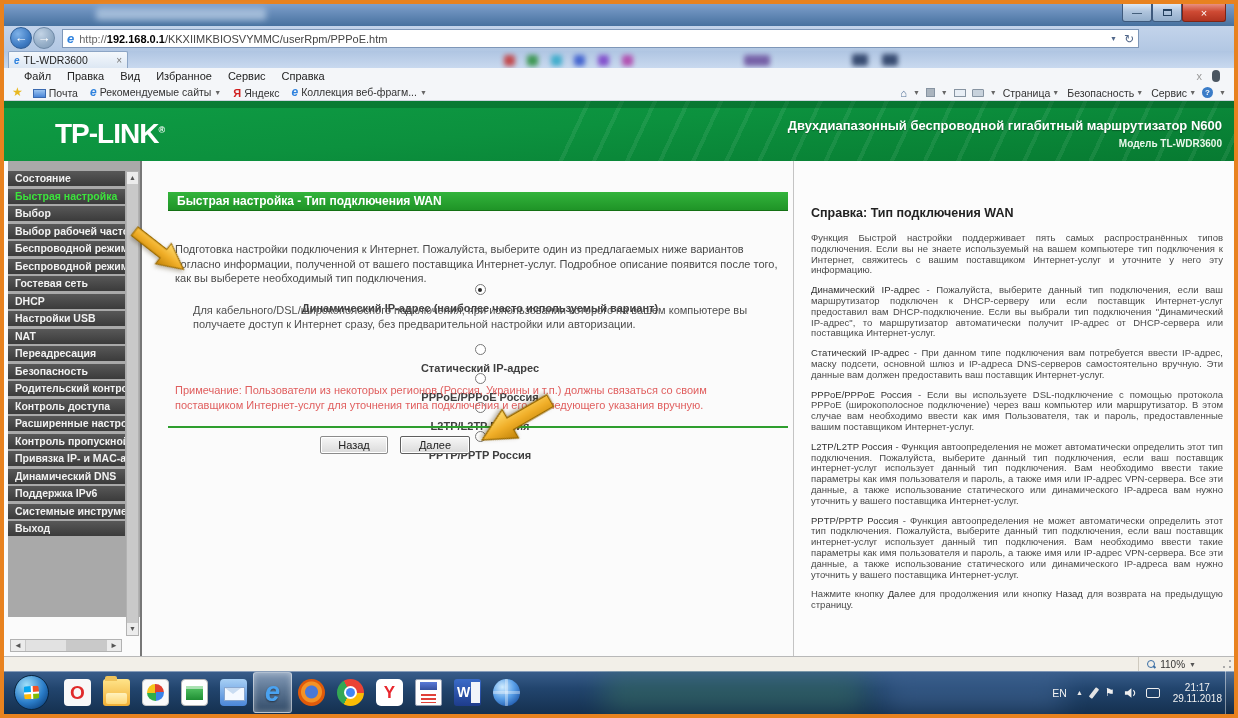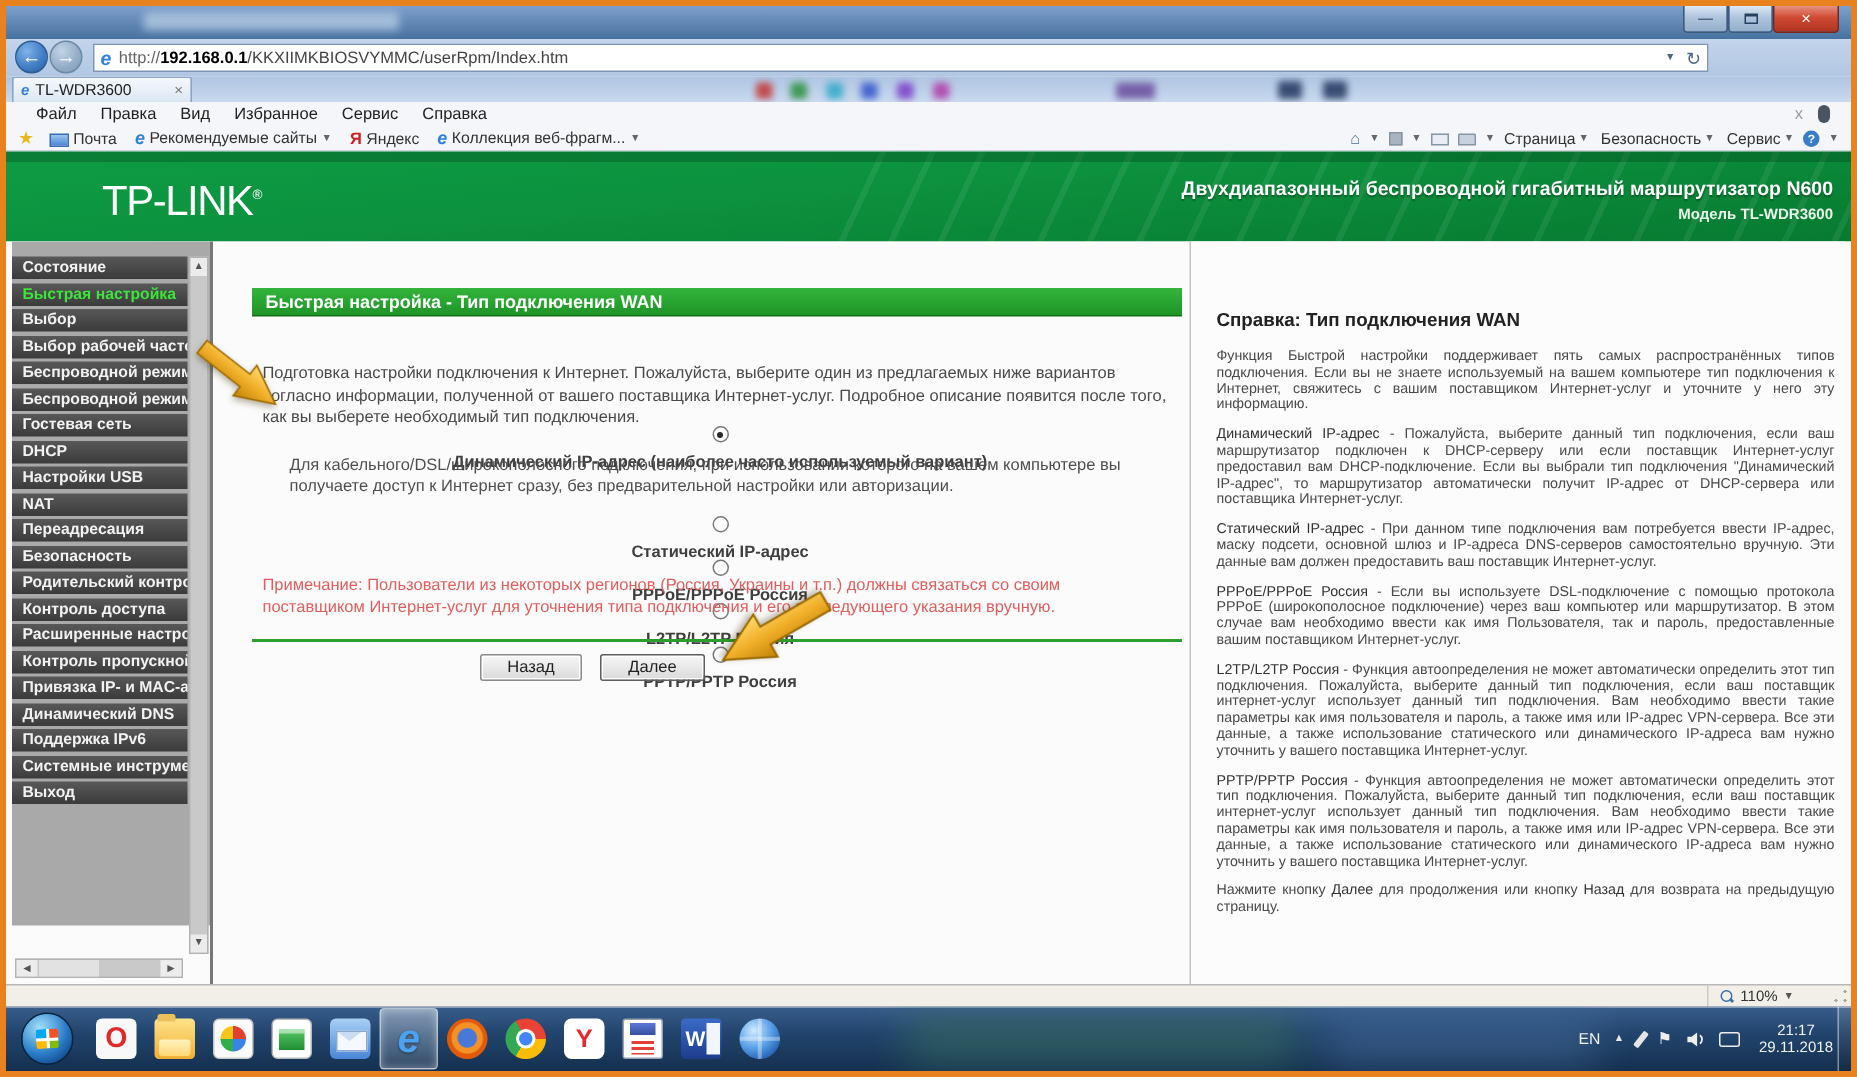--- a/index.html
+++ b/index.html
@@ -49,21 +49,21 @@
   .cmd-sq{width:9px;height:9px;background:#AAB4BE;border:1px solid #8794A2;}
   .cmd-mail{width:12px;height:8px;background:#E8EEF5;border:1px solid #8794A2;}
   .cmd-print{width:12px;height:8px;background:#C8D2DC;border:1px solid #8794A2;border-radius:1px 1px 0 0;}
   .cmd-item{display:flex;align-items:center;gap:2px;}
   .help-circ{width:11px;height:11px;border-radius:50%;background:#3A7CC8;color:#fff;font-size:8px;line-height:11px;text-align:center;font-weight:bold;}
 
   
   .green-header{position:absolute;left:0;top:97px;width:100%;height:60px;background:linear-gradient(175deg,#0E9C44 0%,#0C913E 45%,#077A31 100%);overflow:hidden;}
   .green-header::before{content:"";position:absolute;right:0;top:0;width:55%;height:100%;background:repeating-linear-gradient(115deg,rgba(255,255,255,0) 0 26px,rgba(255,255,255,.07) 26px 30px);}
   .green-header::after{content:"";position:absolute;left:0;top:0;width:100%;height:7px;background:rgba(0,50,18,.28);}
-  .brand{position:absolute;left:64px;top:17px;color:#fff;font-weight:normal;font-size:28px;letter-spacing:-1px;}
+  .brand{position:absolute;left:51px;top:17px;color:#fff;font-weight:bold;font-size:28px;letter-spacing:-1px;}
   .brand sup{font-size:9px;letter-spacing:0;}
   .dev-title{position:absolute;right:12px;top:17px;color:#fff;font-weight:bold;font-size:13px;text-shadow:0 1px 1px rgba(0,0,0,.3);margin-left:18px;}
   .dev-model{position:absolute;right:12px;top:37px;color:#EAF8EC;font-weight:bold;font-size:10px;}
 
   
   .content{position:absolute;left:0;top:157px;width:100%;height:495px;background:#FBFBFB;}
   .content-divider{position:absolute;left:136px;top:0;width:2px;height:100%;background:#777;}
   .help-divider{position:absolute;left:789px;top:0;width:1px;height:100%;background:#C4C4C4;}
 
   
@@ -188,21 +188,21 @@
     </div>
   </div>
 
   <div class="addr-row">
     <div class="nav-circle" style="left:6px">←</div>
     <div class="nav-circle fwd" style="left:29px">→</div>
     <div class="addr-field">
       <span class="ie-e">e</span>
       <span class="url-prefix">http://</span>
           <span class="url-host">192.168.0.1</span>
-          <span class="url-path">/KKXIIMKBIOSVYMMC/userRpm/Index.htm</span>
+          <span class="url-path">/KKXIIMKBIOSVYMMC/userRpm/PPPoE.htm</span>
       <span style="margin-left:auto;display:flex;gap:7px;align-items:center;">
         <span style="font-size:7px;color:#51678A;">▼</span>
         <span style="font-size:12px;color:#51678A;">↻</span>
       </span>
     </div>
     <div class="right-icons">
       <span>⌂</span>
       <span>★</span>
       <span>⚙</span>
     </div>

